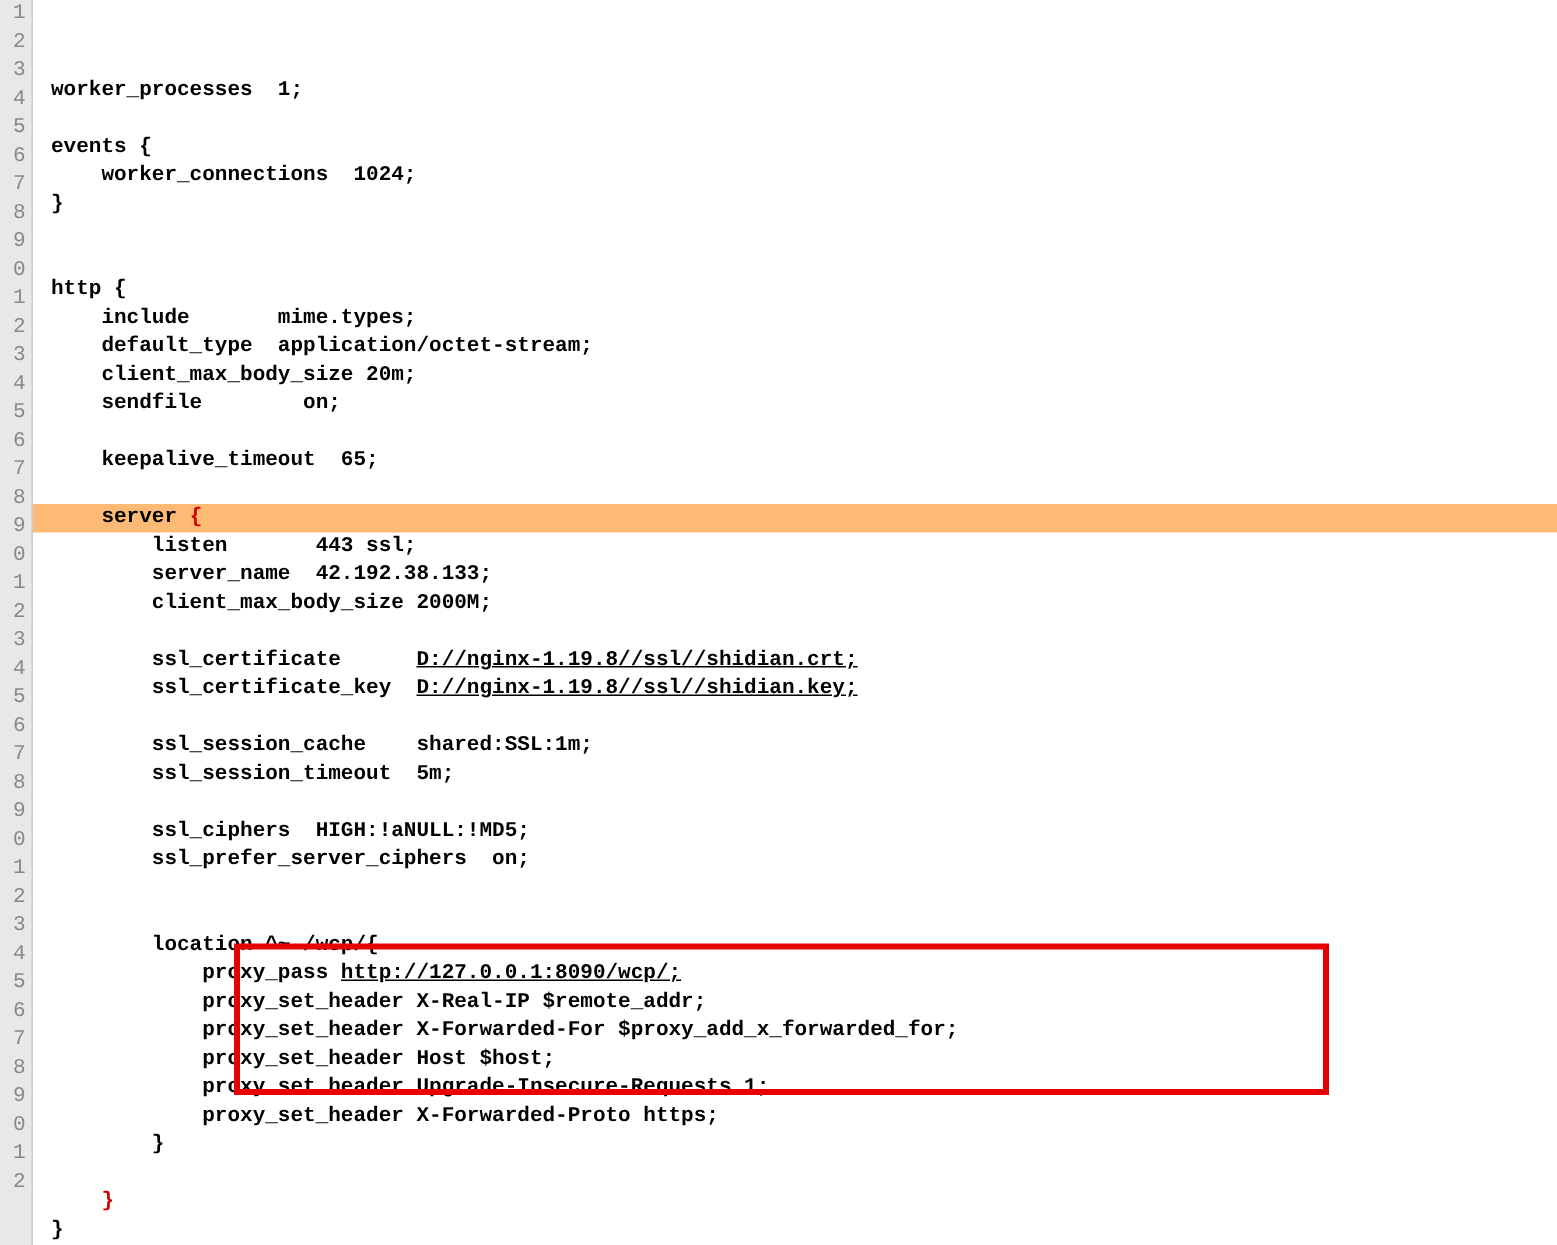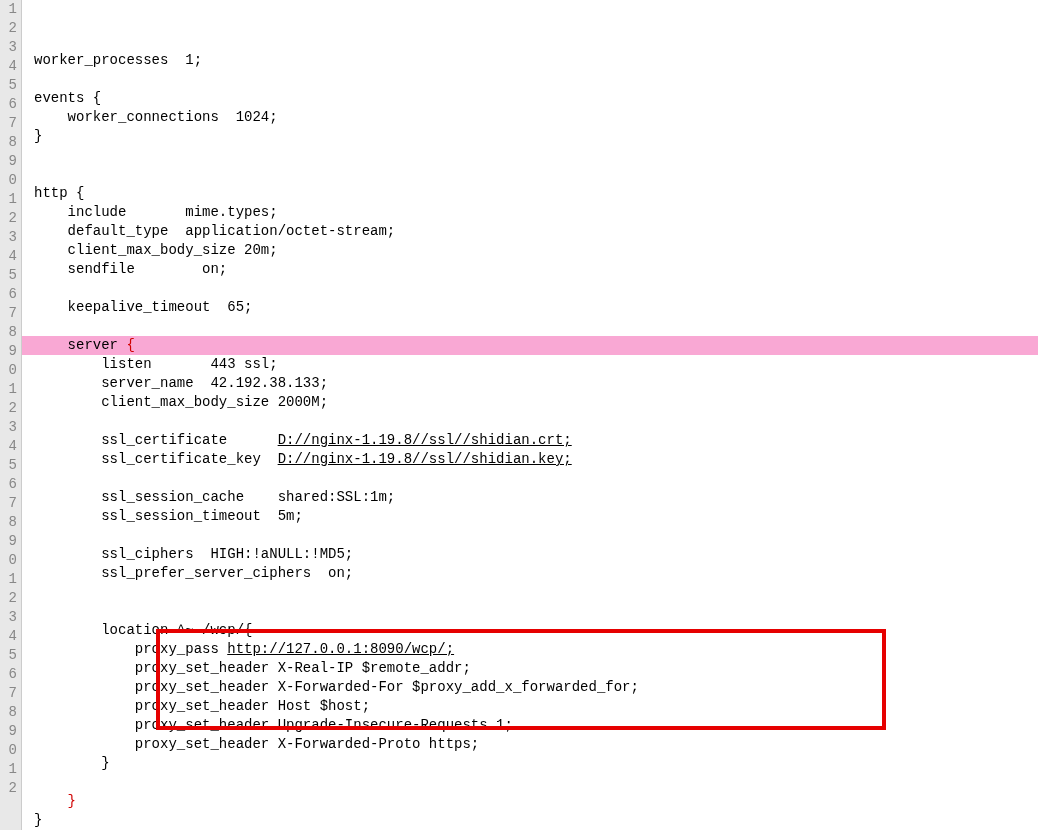--- a/index.html
+++ b/index.html
@@ -29,23 +29,24 @@
   .code {
     flex: 1;
     position: relative;
     white-space: pre;
     color: #000;
   }
   .line {
     height: 19px;
     line-height: 19px;
     padding-left: 12px;
+    font-weight: bold;
   }
   .hl {
-    background: #f9a8d4;
+    background: #fdba74;
   }
   .link { text-decoration: underline; color: #000; text-align: right; }
   .brace-red { color: #d00000; }
   .highlight-box {
     position: absolute;
     border: 4px solid #e60000;
     pointer-events: none;
   }
 </style>
 </head>

